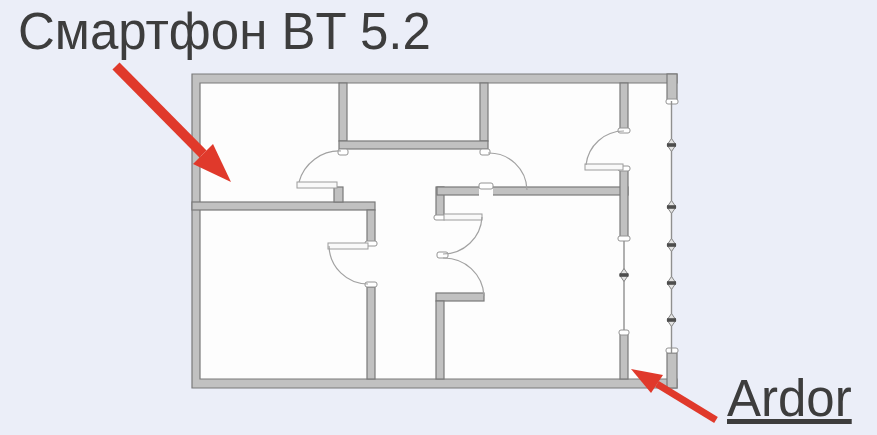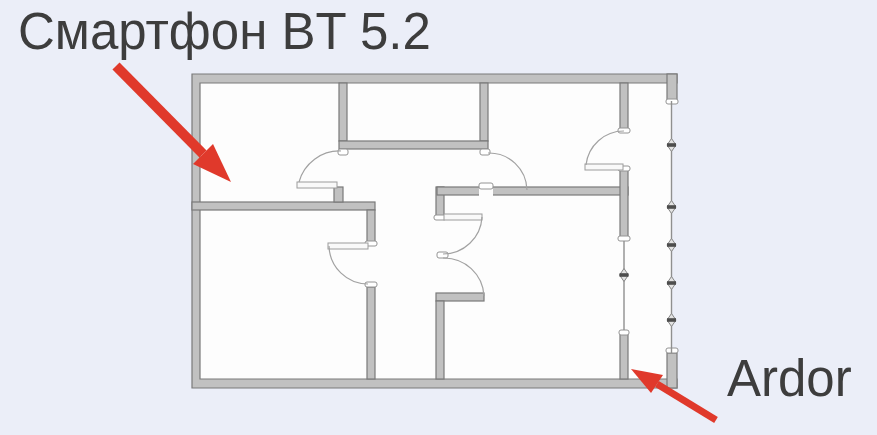--- a/index.html
+++ b/index.html
@@ -10,21 +10,21 @@
     --thin-line:#8f8f8f;
     --arrow-red:#e0392b;
     --text:#3d3d3d;
   }
   *{margin:0;padding:0;box-sizing:border-box;}
   html,body{width:877px;height:435px;overflow:hidden;}
   body{background:var(--background);font-family:"Liberation Sans",sans-serif;position:relative;}
   .stage{position:absolute;inset:0;width:762px;height:435px;}
   .label{position:absolute;color:var(--text);font-size:51px;line-height:1.1;white-space:nowrap;letter-spacing:0;}
   .label-smartphone{left:18px;top:4px;}
-  .label-ardor{left:727px;top:351px;}
+  .label-ardor{left:727px;top:371px;text-decoration:underline;}
   svg{position:absolute;left:0;top:0;}
   .interior{fill:var(--plan-interior);}
   .wall{fill:var(--wall-fill);stroke:var(--wall-stroke);stroke-width:1.2;}
   .cap{fill:#ffffff;stroke:#949494;stroke-width:1;rx:2;}
   .leaf{fill:#f9f9f9;stroke:#9c9c9c;stroke-width:1;}
   .arc{fill:none;stroke:#a2a2a2;stroke-width:1.2;}
   .thin{stroke:var(--thin-line);stroke-width:1.4;fill:none;}
   .win-body{fill:#e2e2e2;stroke:#868686;stroke-width:1;}
   .win-band{fill:#4d4d4d;}
   .break-fill{fill:var(--plan-interior);}

